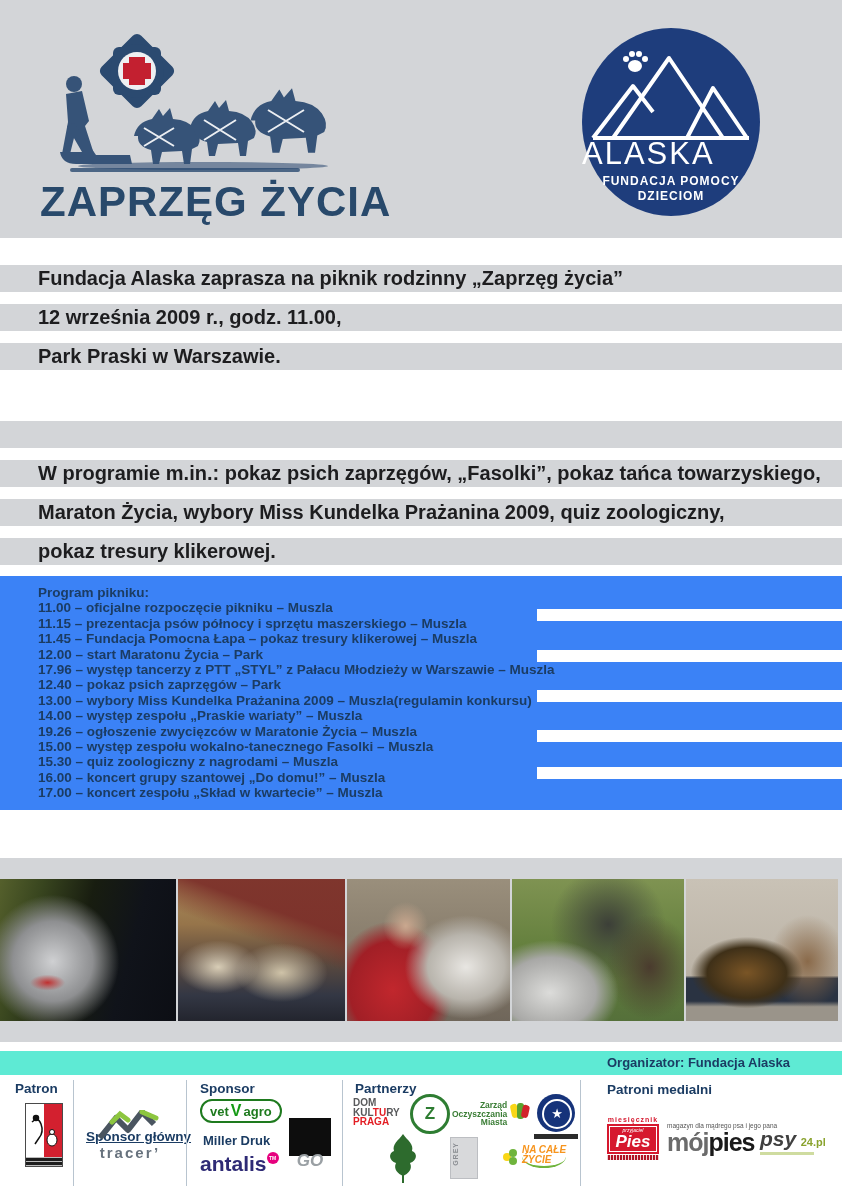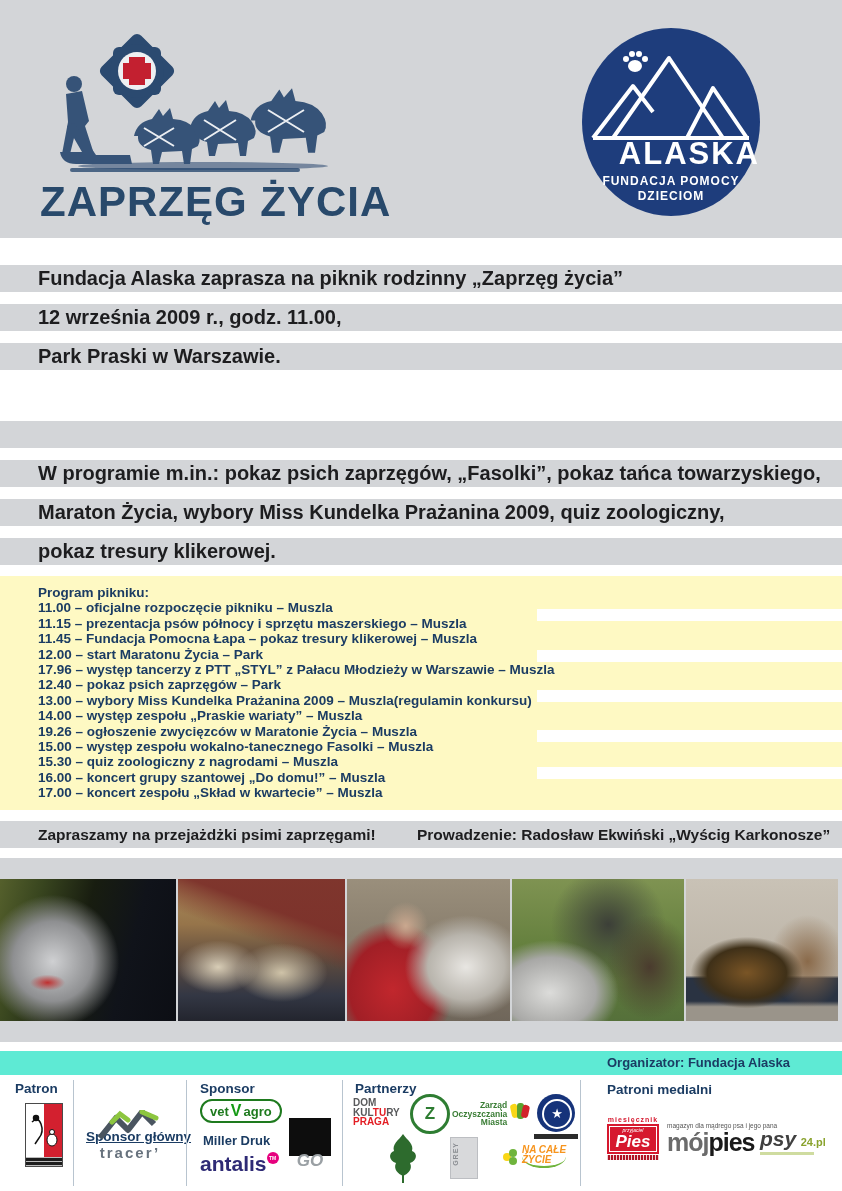--- a/index.html
+++ b/index.html
@@ -8,35 +8,35 @@
   
   .top-block{position:absolute;left:0;top:0;width:842px;height:238px;background:#d3d5d8;}
   .compass{position:absolute;left:96px;top:30px;}
   .sled{position:absolute;left:58px;top:58px;}
   .brand-title{position:absolute;left:40px;top:178px;font-size:42px;font-weight:bold;
                color:#28496b;letter-spacing:1px;}
   .alaska{position:absolute;left:582px;top:28px;width:178px;height:188px;border-radius:50%;
           background:#1e3d7c;}
   .alaska svg{position:absolute;left:9px;top:22px;}
   .alaska .paw{position:absolute;left:40px;top:22px;}
-  .alaska-name{position:absolute;left:0;top:108px;width:178px;text-align:right;color:#fff;
-               font-size:31px;font-weight:bold;letter-spacing:2px;}
+  .alaska-name{position:absolute;left:0;top:108px;width:178px;text-align:left;color:#fff;
+               font-size:31px;font-weight:normal;letter-spacing:2px;}
   .alaska-sub{position:absolute;left:0;width:178px;text-align:center;color:#fff;
               font-size:12px;font-weight:bold;letter-spacing:1px;}
   .alaska-sub.s1{top:146px;text-align:center;} .alaska-sub.s2{top:161px;}
   
   .band{position:absolute;left:0;width:842px;height:27px;background:#d3d5d8;}
   .band .bt{position:absolute;left:38px;top:0;line-height:27px;font-weight:bold;color:#1d1d1f;
             font-size:20px;white-space:nowrap;}
   .band .bt.sm{font-size:18px;}
   .b1{top:265px;} .b2{top:304px;} .b3{top:343px;} .b4{top:382px;}
   .b5{top:421px;} 
   .b6{top:460px;} .b7{top:499px;} .b8{top:538px;}
   
-  .program-block{position:absolute;left:0;top:576px;width:842px;height:234px;background:#fef9c3;}
+  .program-block{position:absolute;left:0;top:576px;width:842px;height:234px;background:#3b82f6;}
   .program-lines{position:absolute;left:38px;top:9px;}
   .pl{font-size:13.5px;font-weight:bold;color:#1b3c63;line-height:15.4px;white-space:nowrap;}
   .pstripe{position:absolute;left:537px;width:305px;height:12px;background:#ffffff;}
   .ps1{top:33px;} .ps2{top:74px;} .ps3{top:114px;} .ps4{top:154px;} .ps5{top:191px;}
   
   .invite-band{position:absolute;left:0;top:821px;width:842px;height:27px;background:#d3d5d8;}
   .invite-band span{position:absolute;top:0;line-height:27px;font-weight:bold;color:#1d1d1f;
                     font-size:15.5px;white-space:nowrap;}
   .invite-band .inv{left:38px;} .invite-band .host{left:417px;}
   
@@ -244,24 +244,20 @@
       <div class="pl">13.00 – wybory Miss Kundelka Prażanina 2009 – Muszla(regulamin konkursu)</div>
       <div class="pl">14.00 – występ zespołu „Praskie wariaty” – Muszla</div>
       <div class="pl">19.26 – ogłoszenie zwycięzców w Maratonie Życia – Muszla</div>
       <div class="pl">15.00 – występ zespołu wokalno-tanecznego Fasolki – Muszla</div>
       <div class="pl">15.30 – quiz zoologiczny z nagrodami – Muszla</div>
       <div class="pl">16.00 – koncert grupy szantowej „Do domu!” – Muszla</div>
       <div class="pl">17.00 – koncert zespołu „Skład w kwartecie” – Muszla</div>
     </div>
   </div>
 
-  <div class="invite-band">
-    <span class="inv">Zapraszamy na przejażdżki psimi zaprzęgami!</span>
-    <span class="host">Prowadzenie: Radosław Ekwiński „Wyścig Karkonosze”</span>
-  </div>
 
   <div class="photo-zone">
     <div class="photo-strip">
       <div class="ph ph1"></div>
       <div class="ph ph2"></div>
       <div class="ph ph3"></div>
       <div class="ph ph4"></div>
       <div class="ph ph5"></div>
     </div>
   </div>

